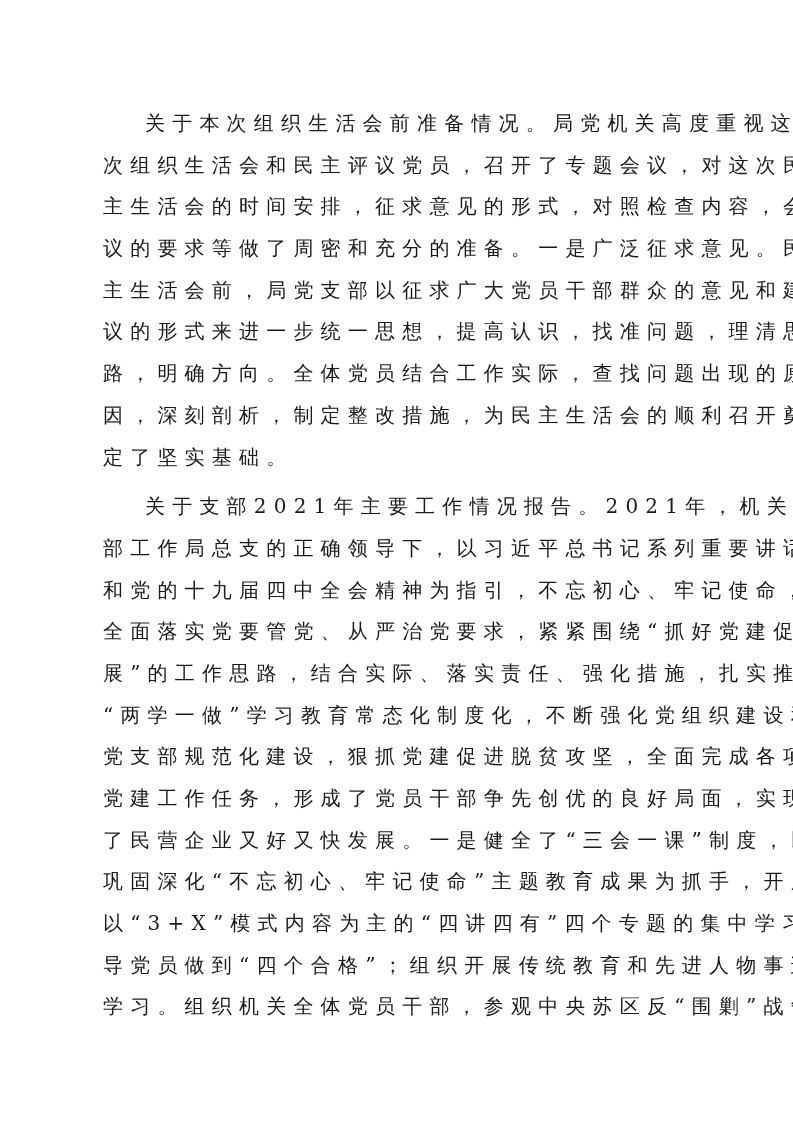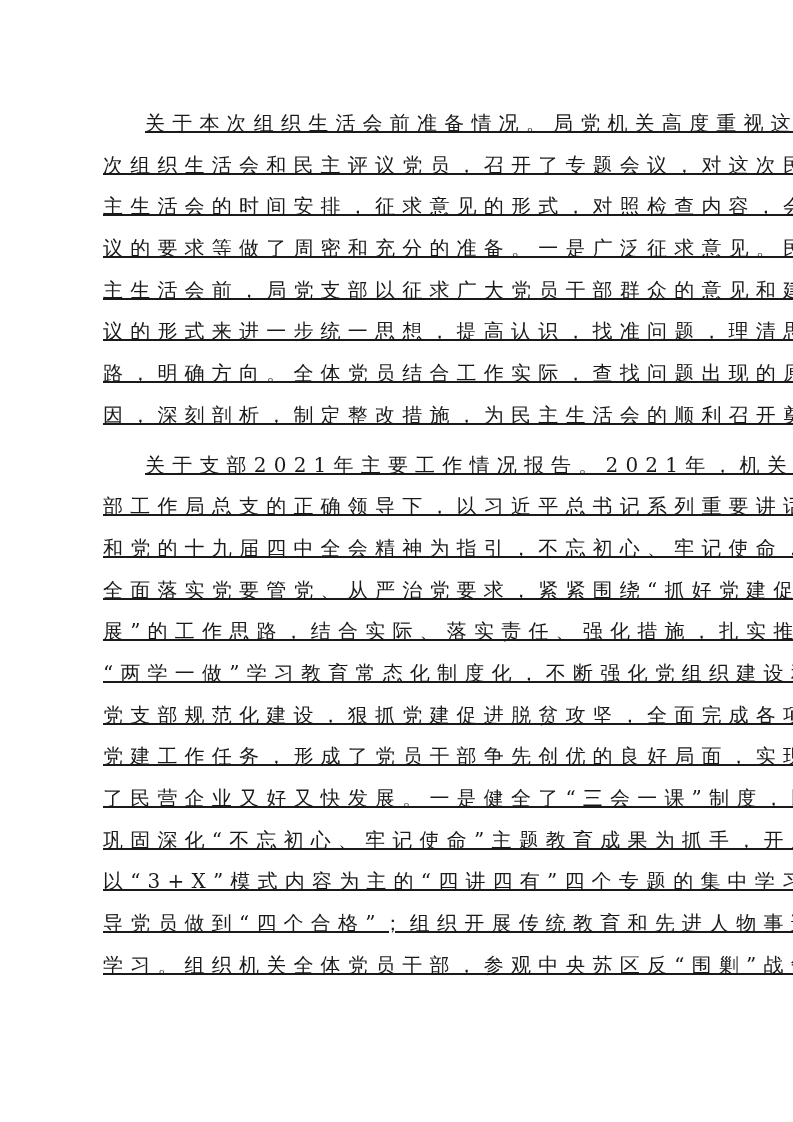--- a/index.html
+++ b/index.html
@@ -13,39 +13,39 @@
       font-family: "DejaVu Serif", "Liberation Serif", serif;
       font-size: 20px;
       letter-spacing: 7.2px;
     }
     .para {
       margin: 0;
       line-height: 41.7px;
       text-indent: 42px;
       text-align: justify;
       word-break: break-all;
-      text-decoration: underline;
     }
     .para + .para { margin-top: 8px; }
     .line { display: block; white-space: nowrap; height: 41.7px; }
     .line.first { padding-left: 42px; }
   </style>
 </head>
 <body>
 
 <div class="page">
   <div class="para" style="text-indent:0">
     <span class="line first">关于本次组织生活会前准备情况。局党机关高度重视这</span>
     <span class="line">次组织生活会和民主评议党员，召开了专题会议，对这次民</span>
     <span class="line">主生活会的时间安排，征求意见的形式，对照检查内容，会</span>
     <span class="line">议的要求等做了周密和充分的准备。一是广泛征求意见。民</span>
     <span class="line">主生活会前，局党支部以征求广大党员干部群众的意见和建</span>
     <span class="line">议的形式来进一步统一思想，提高认识，找准问题，理清思</span>
     <span class="line">路，明确方向。全体党员结合工作实际，查找问题出现的原</span>
     <span class="line">因，深刻剖析，制定整改措施，为民主生活会的顺利召开奠</span>
+    <span class="line">定了坚实基础。</span>
   </div>
   <div class="para" style="text-indent:0">
     <span class="line first">关于支部2021年主要工作情况报告。2021年，机关党支</span>
     <span class="line">部工作局总支的正确领导下，以习近平总书记系列重要讲话</span>
     <span class="line">和党的十九届四中全会精神为指引，不忘初心、牢记使命，</span>
     <span class="line">全面落实党要管党、从严治党要求，紧紧围绕“抓好党建促发</span>
     <span class="line">展”的工作思路，结合实际、落实责任、强化措施，扎实推进</span>
     <span class="line">“两学一做”学习教育常态化制度化，不断强化党组织建设和</span>
     <span class="line">党支部规范化建设，狠抓党建促进脱贫攻坚，全面完成各项</span>
     <span class="line">党建工作任务，形成了党员干部争先创优的良好局面，实现</span>

